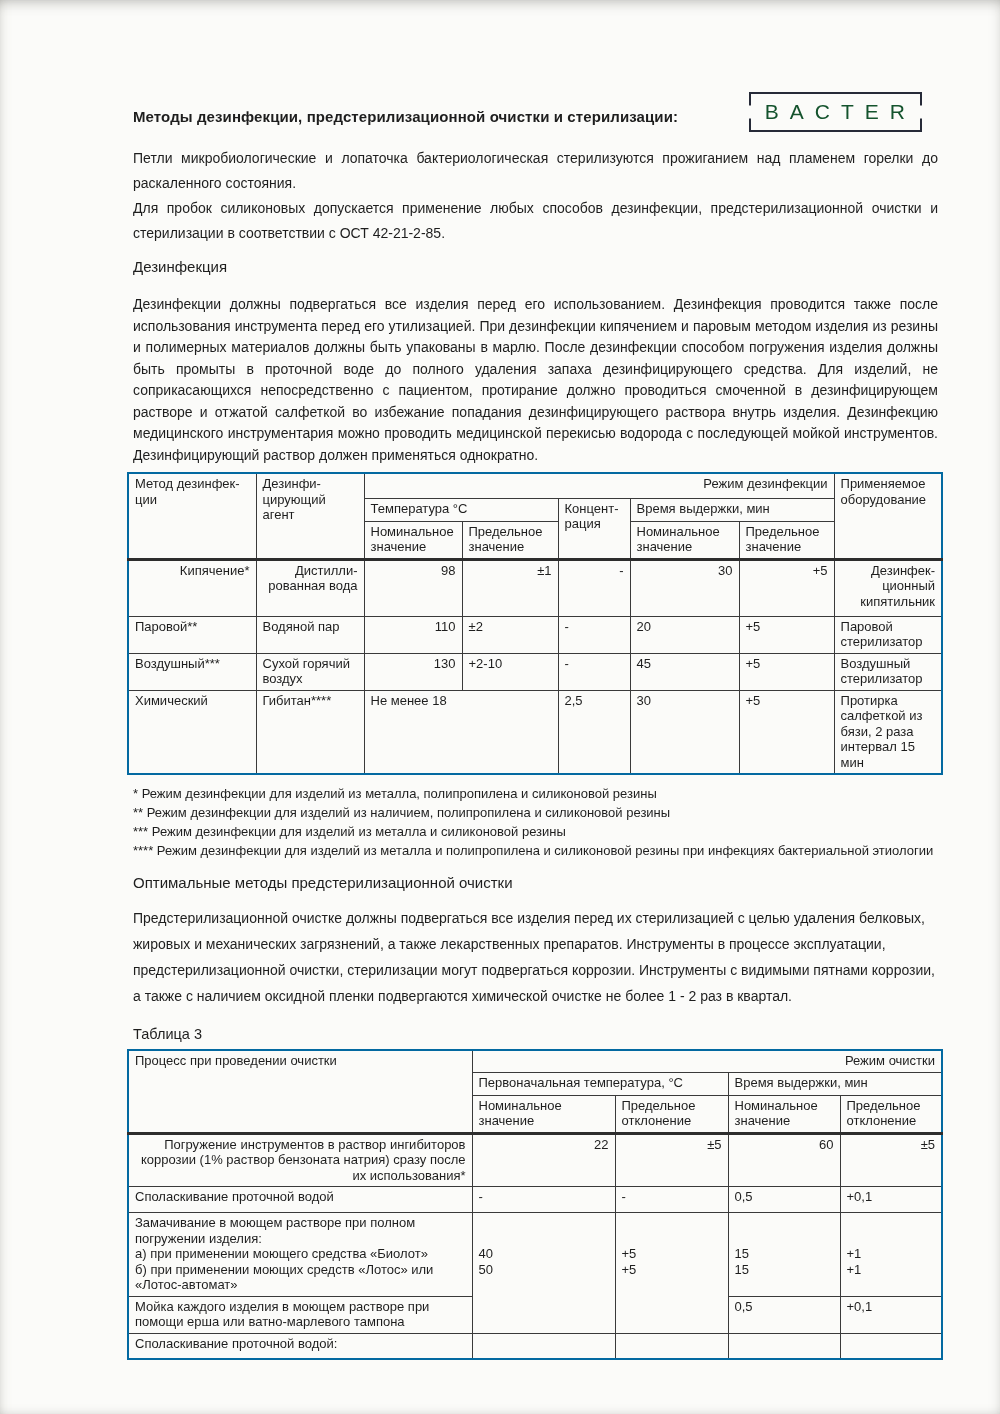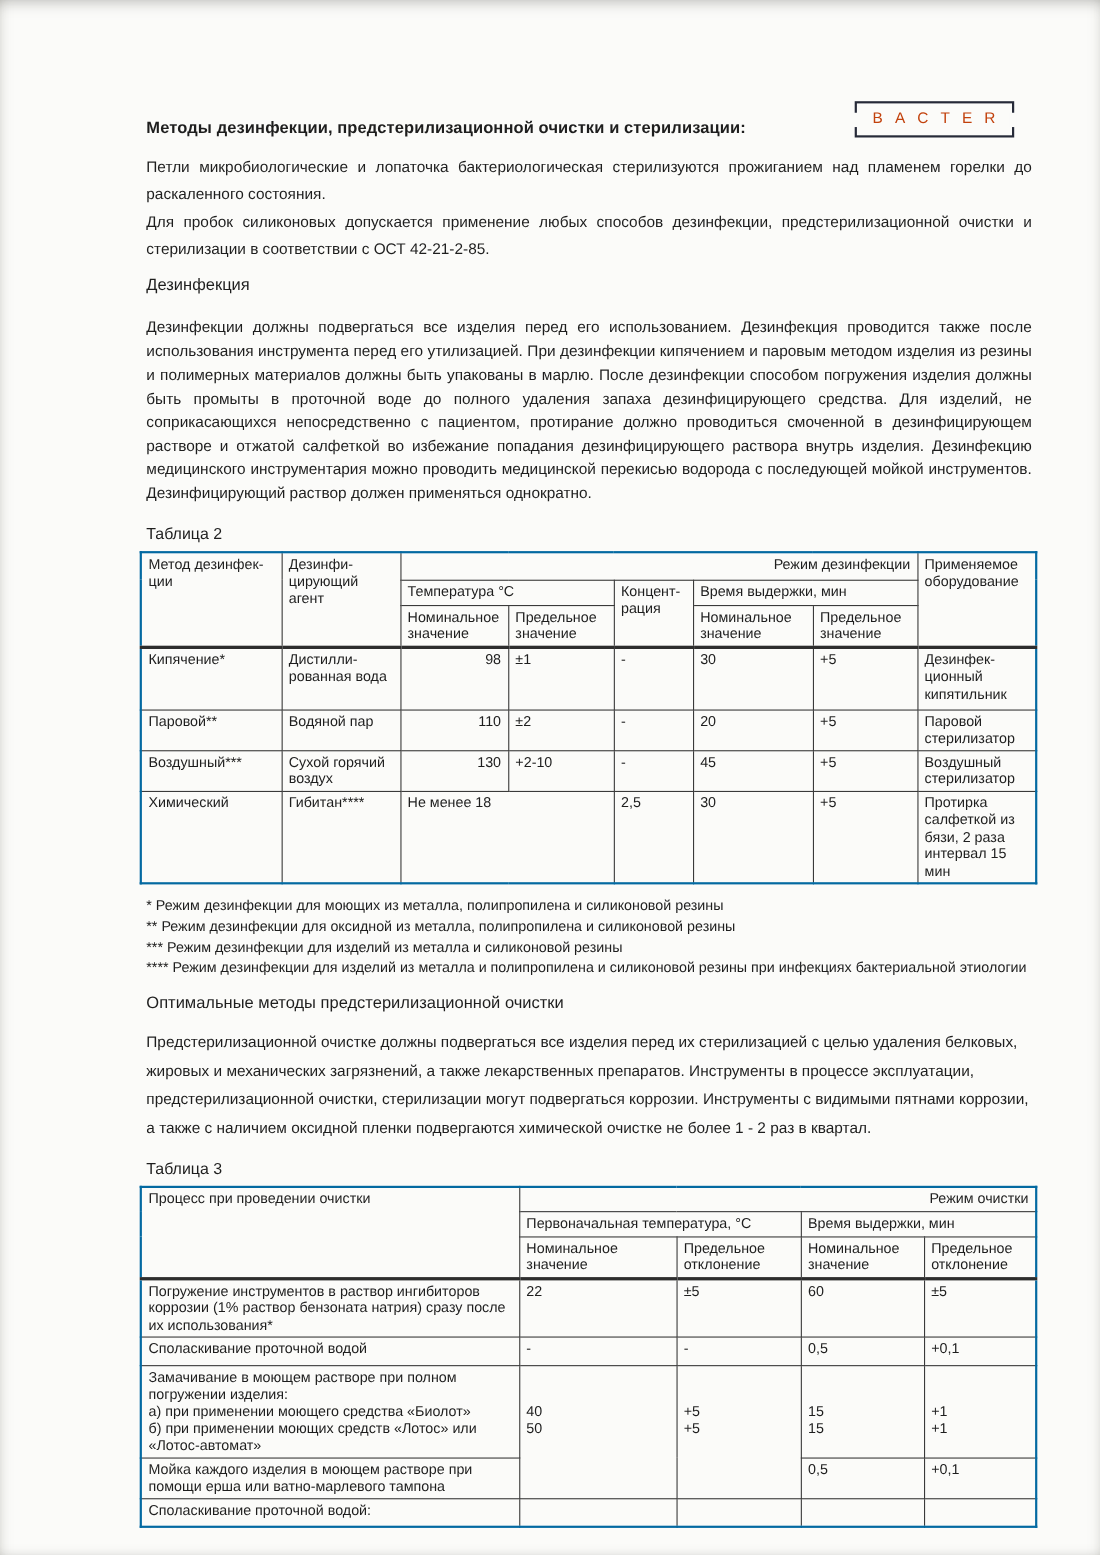--- a/index.html
+++ b/index.html
@@ -35,21 +35,21 @@
     margin-right: 16px;
     flex-shrink: 0;
   }
   .logo-box::before, .logo-box::after {
     content: ""; position: absolute; top: 50%; transform: translateY(-50%);
     width: 6px; height: 13px; background: #fbfbf9;
   }
   .logo-box::before { left: -4px; }
   .logo-box::after  { right: -4px; }
   .logo-text {
-    font-size: 14px; letter-spacing: 11px; color: #c2410c; font-weight: normal;
+    font-size: 21px; letter-spacing: 11px; color: #14532d; font-weight: normal;
     line-height: 1.2; white-space: nowrap;
   }
 
   
   .para { font-size: 14px; line-height: 25px; margin: 0 0 0 3px; }
   .justify { text-align: justify; }
   .intro-block { margin-top: 14px; }
   .section-heading { font-size: 15px; font-weight: normal; margin: 11px 0 0 3px; line-height: 19px; }
   .disinfection-body { margin-top: 18px; line-height: 21.5px; }
   .presteril-body { margin-top: 13px; line-height: 26px; }
@@ -86,21 +86,21 @@
   .t2 tr.br3 { height: 34px; }
   .t2 tr.br4 { height: 80px; }
   .t3 tr.hr1 { height: 22px; }
   .t3 tr.hr2 { height: 23px; }
   .t3 tr.hr3 { height: 37px; }
   .t3 tr.br1 { height: 50px; }
   .t3 tr.br2 { height: 26px; margin-top: 19px; }
   .t3 tr.br3 { height: 74px; }
   .t3 tr.br4 { height: 36px; }
   .t3 tr.br5 { height: 26px; }
-  tr.thick-top > th, tr.thick-top > td { border-top: 3px solid #2d2d2d; }
+  tr.thick-top > th, tr.thick-top > td { border-top: 3px solid #2d2d2d; text-align: right; }
 
   
   .footnotes { margin: 9px 0 0 3px; }
   .footnote { font-size: 13px; line-height: 19px; }
 </style>
 </head>
 <body>
 
 <div class="page">
 
@@ -112,21 +112,20 @@
   </div>
 
   <div class="intro-block">
     <p class="para justify">Петли микробиологические и лопаточка бактериологическая стерилизуются прожиганием над пламенем горелки до раскаленного состояния.</p>
     <p class="para justify">Для пробок силиконовых допускается применение любых способов дезинфекции, предстерилизационной очистки и стерилизации в соответствии с ОСТ 42-21-2-85.</p>
   </div>
 
   <p class="section-heading">Дезинфекция</p>
   <p class="para justify disinfection-body">Дезинфекции должны подвергаться все изделия перед его использованием. Дезинфекция проводится также после использования инструмента перед его утилизацией. При дезинфекции кипячением и паровым методом изделия из резины и полимерных материалов должны быть упакованы в марлю. После дезинфекции способом погружения изделия должны быть промыты в проточной воде до полного удаления запаха дезинфицирующего средства.  Для изделий, не соприкасающихся непосредственно с пациентом, протирание должно проводиться смоченной в дезинфицирующем растворе и отжатой салфеткой во избежание попадания дезинфицирующего раствора внутрь изделия.  Дезинфекцию медицинского инструментария можно проводить медицинской перекисью водорода с последующей мойкой инструментов. Дезинфицирующий раствор должен применяться однократно.</p>
 
-  <p class="table-label">Таблица 2</p>
 
   <table class="doc-table t2">
     <colgroup>
       <col style="width:128px">
         <col style="width:108px">
         <col style="width:98px">
         <col style="width:96px">
       <col style="width:72px">
         <col style="width:109px">
         <col style="width:95px">
@@ -188,22 +187,22 @@
         <td colspan="2">Не менее 18</td>
         <td>2,5</td>
         <td>30</td>
         <td>+5</td>
         <td>Протирка салфеткой из бязи, 2 раза интервал 15 мин</td>
       </tr>
     </tbody>
   </table>
 
   <div class="footnotes">
-    <div class="footnote">* Режим дезинфекции для моющих из металла, полипропилена и силиконовой резины</div>
-    <div class="footnote">** Режим дезинфекции для оксидной из металла, полипропилена и силиконовой резины</div>
+    <div class="footnote">* Режим дезинфекции для изделий из металла, полипропилена и силиконовой резины</div>
+    <div class="footnote">** Режим дезинфекции для изделий из наличием, полипропилена и силиконовой резины</div>
     <div class="footnote">*** Режим дезинфекции для изделий из металла и силиконовой резины</div>
     <div class="footnote">**** Режим дезинфекции для изделий из металла и полипропилена и силиконовой резины  при инфекциях бактериальной этиологии</div>
   </div>
 
   <p class="section-heading" style="margin-top:13px">Оптимальные методы предстерилизационной очистки</p>
   <p class="para presteril-body">Предстерилизационной очистке должны подвергаться все изделия перед их стерилизацией с целью удаления белковых, жировых и механических загрязнений, а также лекарственных препаратов. Инструменты в процессе эксплуатации, предстерилизационной очистки, стерилизации могут подвергаться коррозии. Инструменты с видимыми пятнами коррозии, а также с наличием оксидной пленки подвергаются химической очистке не более 1 - 2 раз в квартал.</p>
 
   <p class="table-label" style="margin-top:16px">Таблица 3</p>
 
   <table class="doc-table t3">

